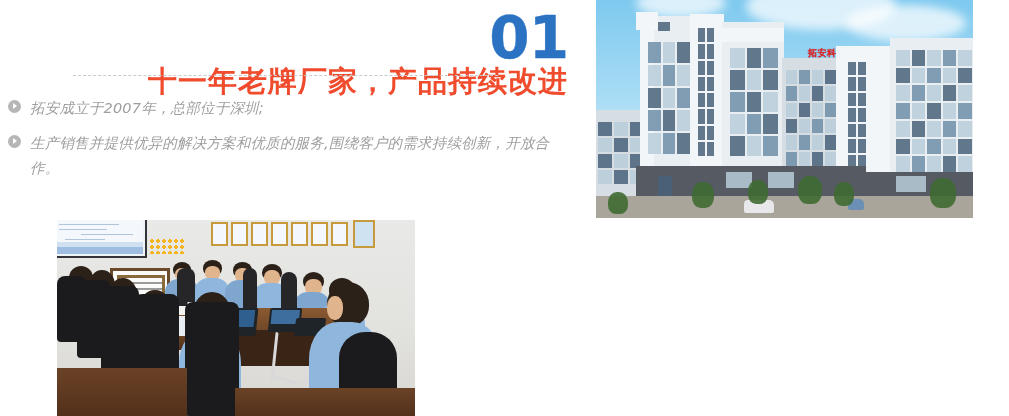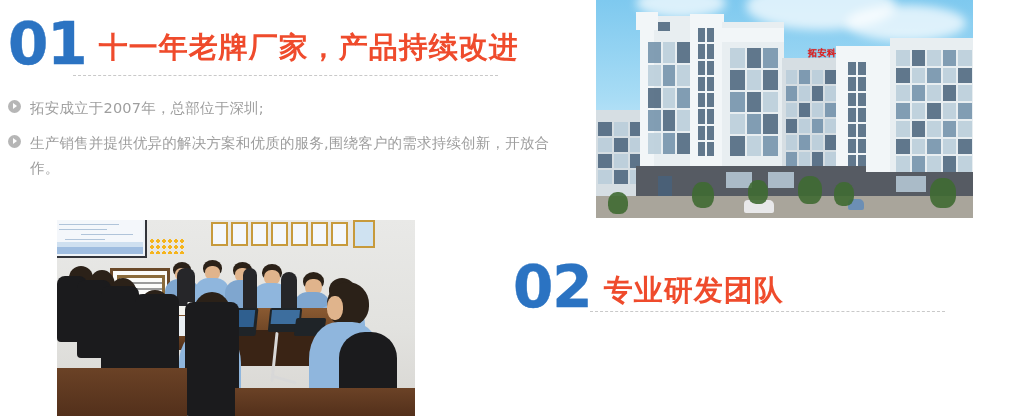--- a/index.html
+++ b/index.html
@@ -20,20 +20,21 @@
 
   
   .section {
     position: absolute;
   }
   .sec-head {
     position: relative;
     display: flex;
     align-items: flex-end;
     height: 58px;
+    flex-direction: column;
   }
   .sec-num {
     font-family: "DejaVu Sans", sans-serif;
     font-weight: bold;
     font-size: 58px;
     line-height: 52px;
     letter-spacing: -1px;
     color: #2b73c2;
     -webkit-text-stroke: 0.4px #2b73c2;
   }
@@ -50,20 +51,21 @@
   }
   .sec-rule {
     position: absolute;
     border-top: 1px dashed #c9c9c9;
     height: 0;
   }
 
   
   .bullets {
     position: absolute;
+    font-style: italic;
   }
   .bullet {
     display: flex;
     align-items: flex-start;
     margin-bottom: 10px;
   }
   .bullet-icon {
     flex: 0 0 auto;
     width: 13px;
     height: 13px;
@@ -283,29 +285,20 @@
     <div class="bullet">
       <span class="bullet-icon"></span>
       <span class="bullet-text">拓安成立于2007年，总部位于深圳;</span>
     </div>
     <div class="bullet">
       <span class="bullet-icon"></span>
       <span class="bullet-text">生产销售并提供优异的解决方案和优质的服务,围绕客户的需求持续创新，开放合作。</span>
     </div>
   </div>
 
-  <div class="section" style="left:513px; top:255px; width:470px;">
-
-    <div class="sec-head">
-      <div class="sec-num">02</div>
-      <div class="sec-title">专业研发团队</div>
-    </div>
-
-    <div class="sec-rule" style="left:77px; top:56px; width:355px;"></div>
-  </div>
 
 
   <div class="photo" style="left:596px; top:0px; width:377px; height:218px;">
 
     <div class="bld-sky"></div>
     <div class="bld-cloud" style="left:150px; top:-18px; width:150px; height:48px;"></div>
     <div class="bld-cloud" style="left:250px; top:5px; width:120px; height:36px;"></div>
     <div class="bld-cloud" style="left:40px; top:-12px; width:90px; height:30px;"></div>
 
     <div class="blk shade" style="left:-4px; top:110px; width:58px; height:108px;"></div>

